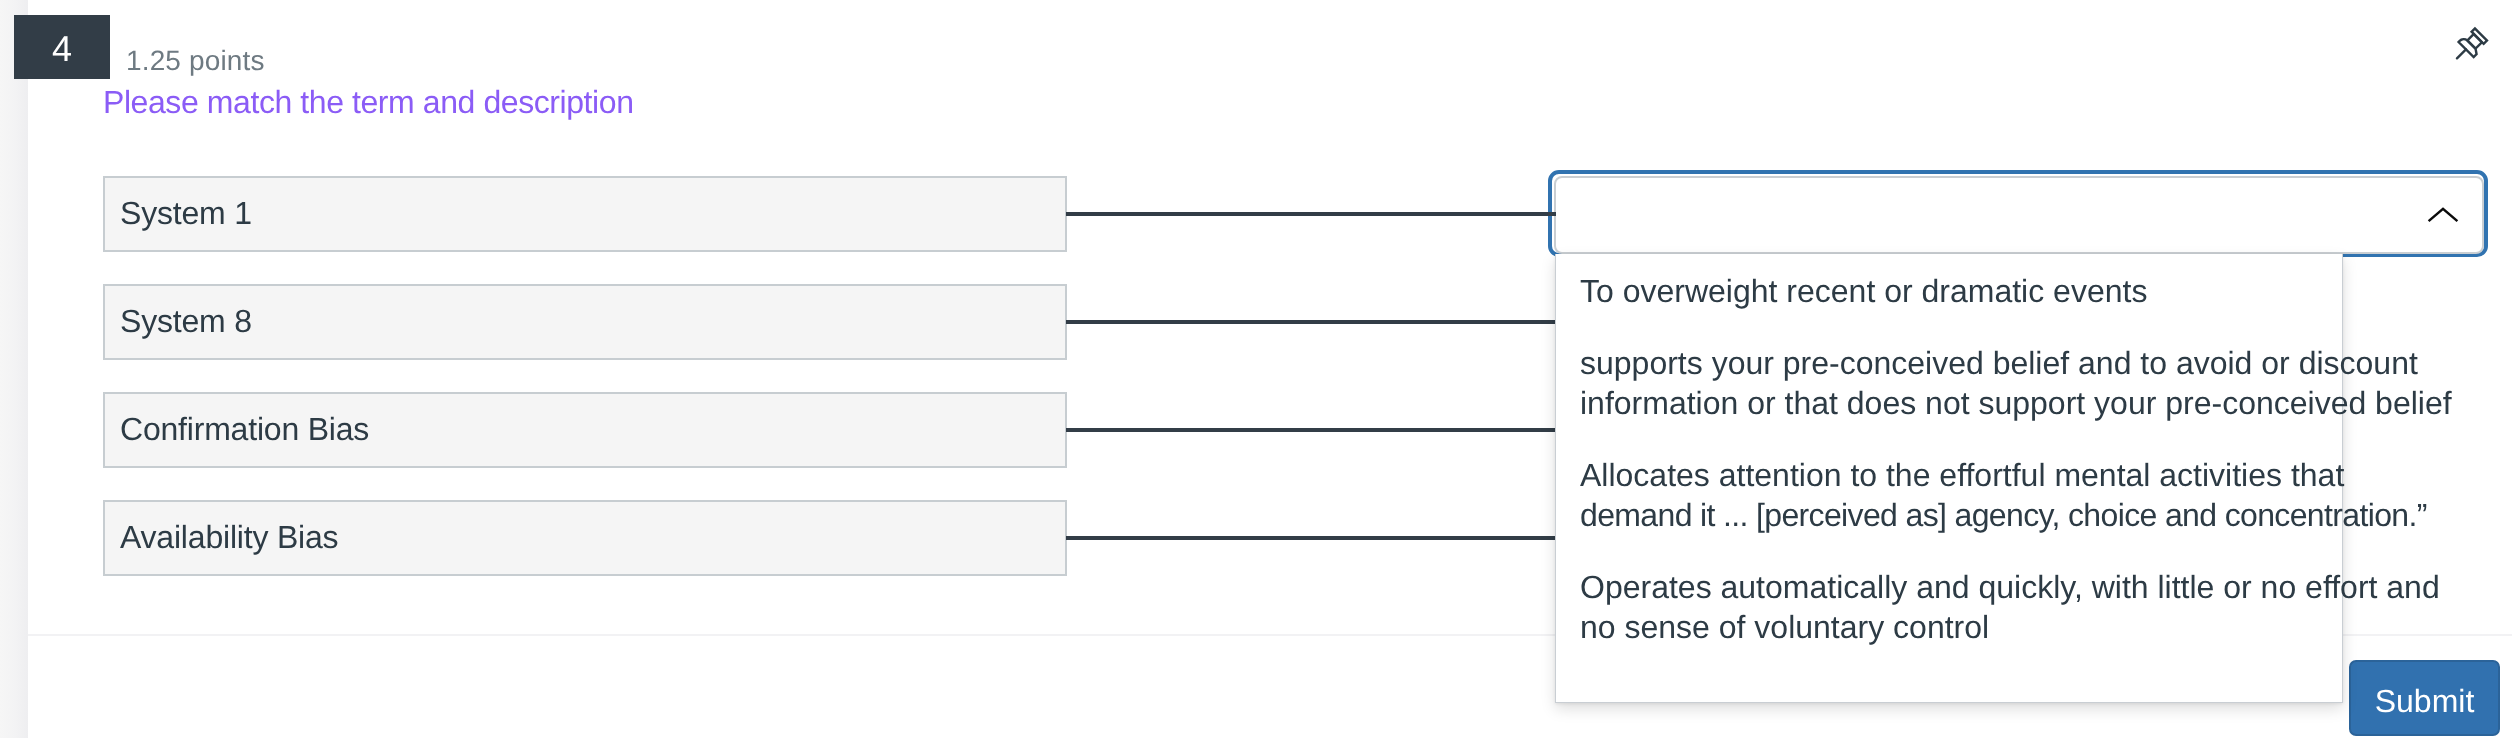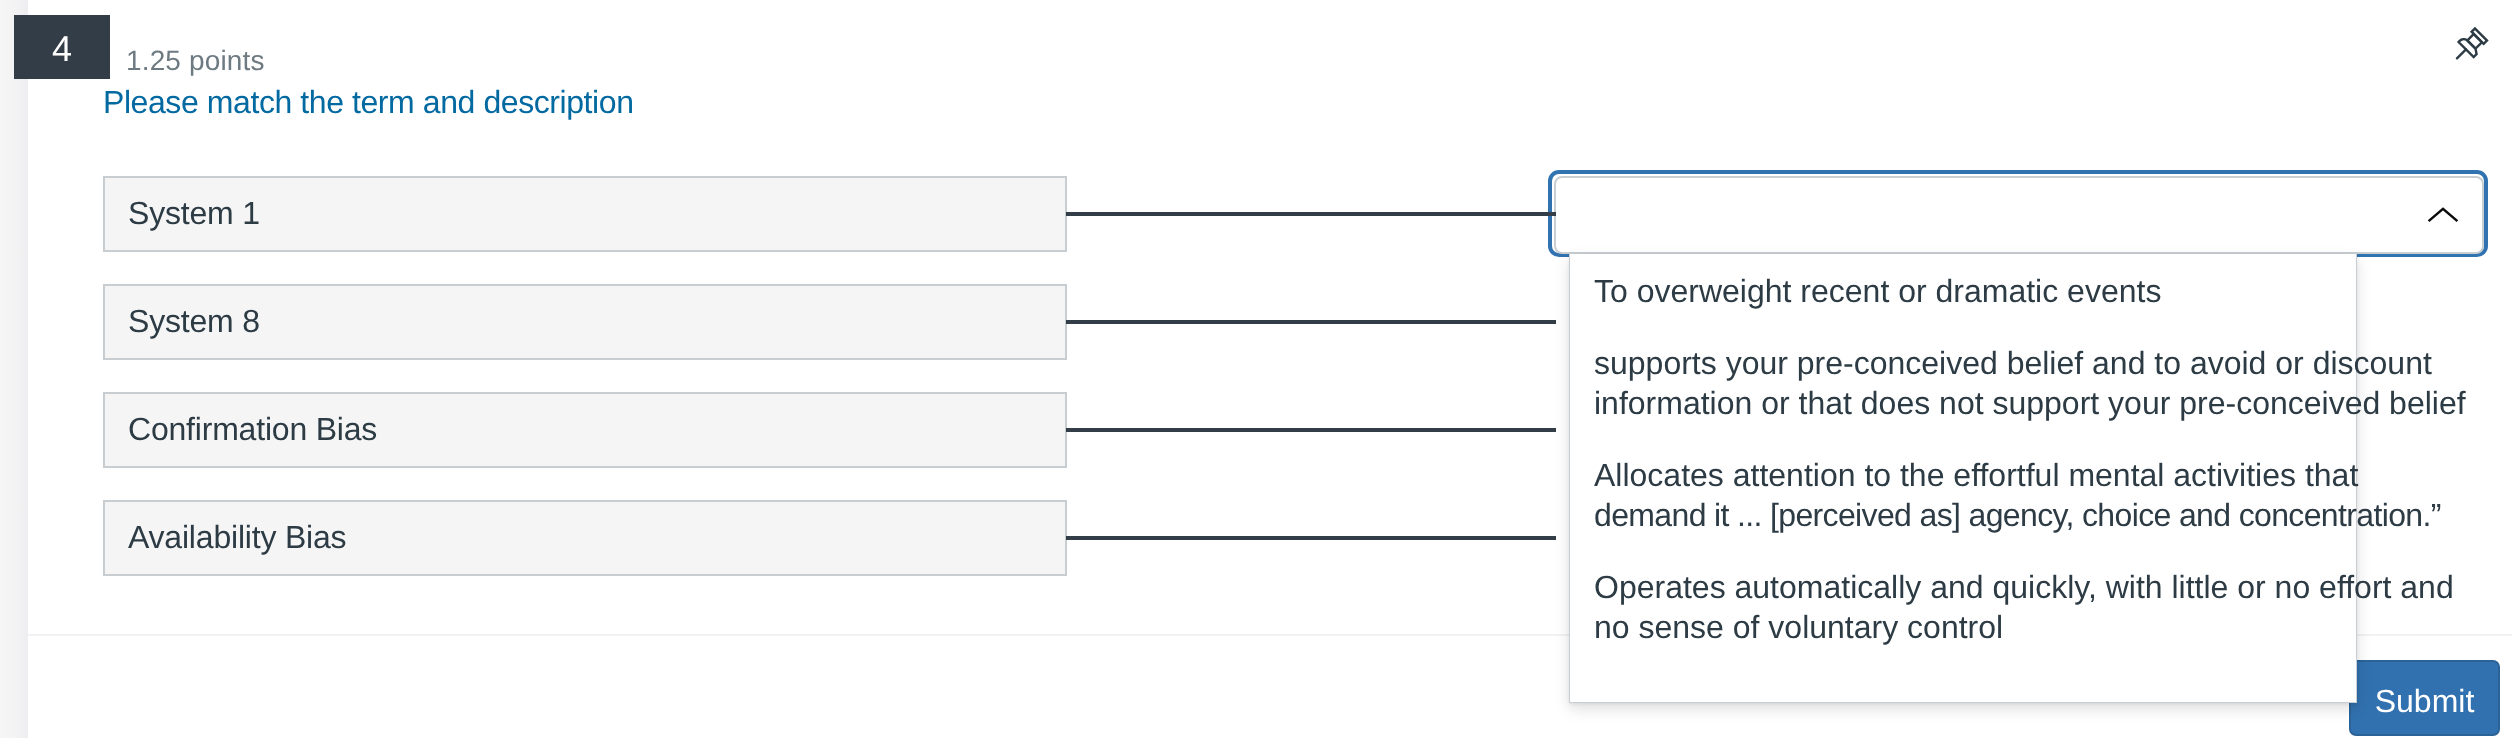--- a/index.html
+++ b/index.html
@@ -16,30 +16,30 @@
 
   
   .qnum{position:absolute;left:14px;top:15px;width:96px;height:64px;
         background:#323d47;color:#ffffff;z-index:3;
         display:flex;align-items:center;justify-content:center;
         font-size:36px;line-height:36px;font-weight:400;padding-top:3px;
         box-sizing:border-box;}
   .qpoints{position:absolute;left:126px;top:35px;z-index:3;
            color:#6e7a82;font-size:28px;line-height:28px;letter-spacing:0.15px;margin-top:12px;}
   .qtitle{position:absolute;left:103px;top:86px;z-index:3;
-          color:#0369a1;font-size:32px;line-height:32px;letter-spacing:-0.42px;}
+          color:#8b5cf6;font-size:32px;line-height:32px;letter-spacing:-0.42px;}
 
   
   .pin{position:absolute;left:2446px;top:23px;width:48px;height:48px;z-index:3;}
   .pin svg{display:block;width:48px;height:48px;}
 
   
   .term{position:absolute;left:103px;width:964px;height:76px;z-index:2;
         box-sizing:border-box;background:#f5f5f5;border:2px solid #c7cdd1;}
-  .term span{position:absolute;left:23px;top:50%;margin-top:-17px;
+  .term span{position:absolute;left:15px;top:50%;margin-top:-17px;
              color:#2d3b45;font-size:32px;line-height:32px;letter-spacing:-0.2px;}
 
   
   .connectors{position:absolute;left:0;top:0;width:2512px;height:738px;
               pointer-events:none;z-index:6;}
 
   
   .selectwrap{position:absolute;left:1548px;top:170px;width:940px;height:87px;z-index:4;
               box-sizing:border-box;border:4px solid #3173b0;border-radius:11px;
               background:transparent;}
@@ -48,21 +48,21 @@
              background:#ffffff;border:2px solid #c9ced2;border-radius:8px;}
   .selectchev{position:absolute;right:23px;top:50%;margin-top:-9px;width:32px;height:18px;}
   .selectchev svg{display:block;width:32px;height:18px;}
 
   
   .dropdown{position:absolute;left:1555px;top:254px;width:788px;height:449px;z-index:7;
             box-sizing:border-box;background:#ffffff;
             border-left:1px solid #c9ced3;border-right:1px solid #c9ced3;
             border-bottom:1px solid #c9ced3;
             box-shadow:0 6px 14px rgba(0,0,0,0.13), 0 1px 3px rgba(0,0,0,0.08);
-            padding:16.7px 26px 15.3px 24px;margin-left:14px;}
+            padding:16.7px 26px 15.3px 24px;}
   .option{color:#2d3b45;font-size:32px;line-height:40px;margin-bottom:32px;}
   .option:last-child{margin-bottom:0;}
   .option .ln{display:block;white-space:nowrap;}
   .option .ln.tight{letter-spacing:-0.64px;}
 
   
   .divider{position:absolute;left:28px;top:634px;width:2484px;height:2px;
            background:#f2f2f4;z-index:2;}
   .submit{position:absolute;left:2349px;top:660px;width:151px;height:76px;z-index:3;
           box-sizing:border-box;

